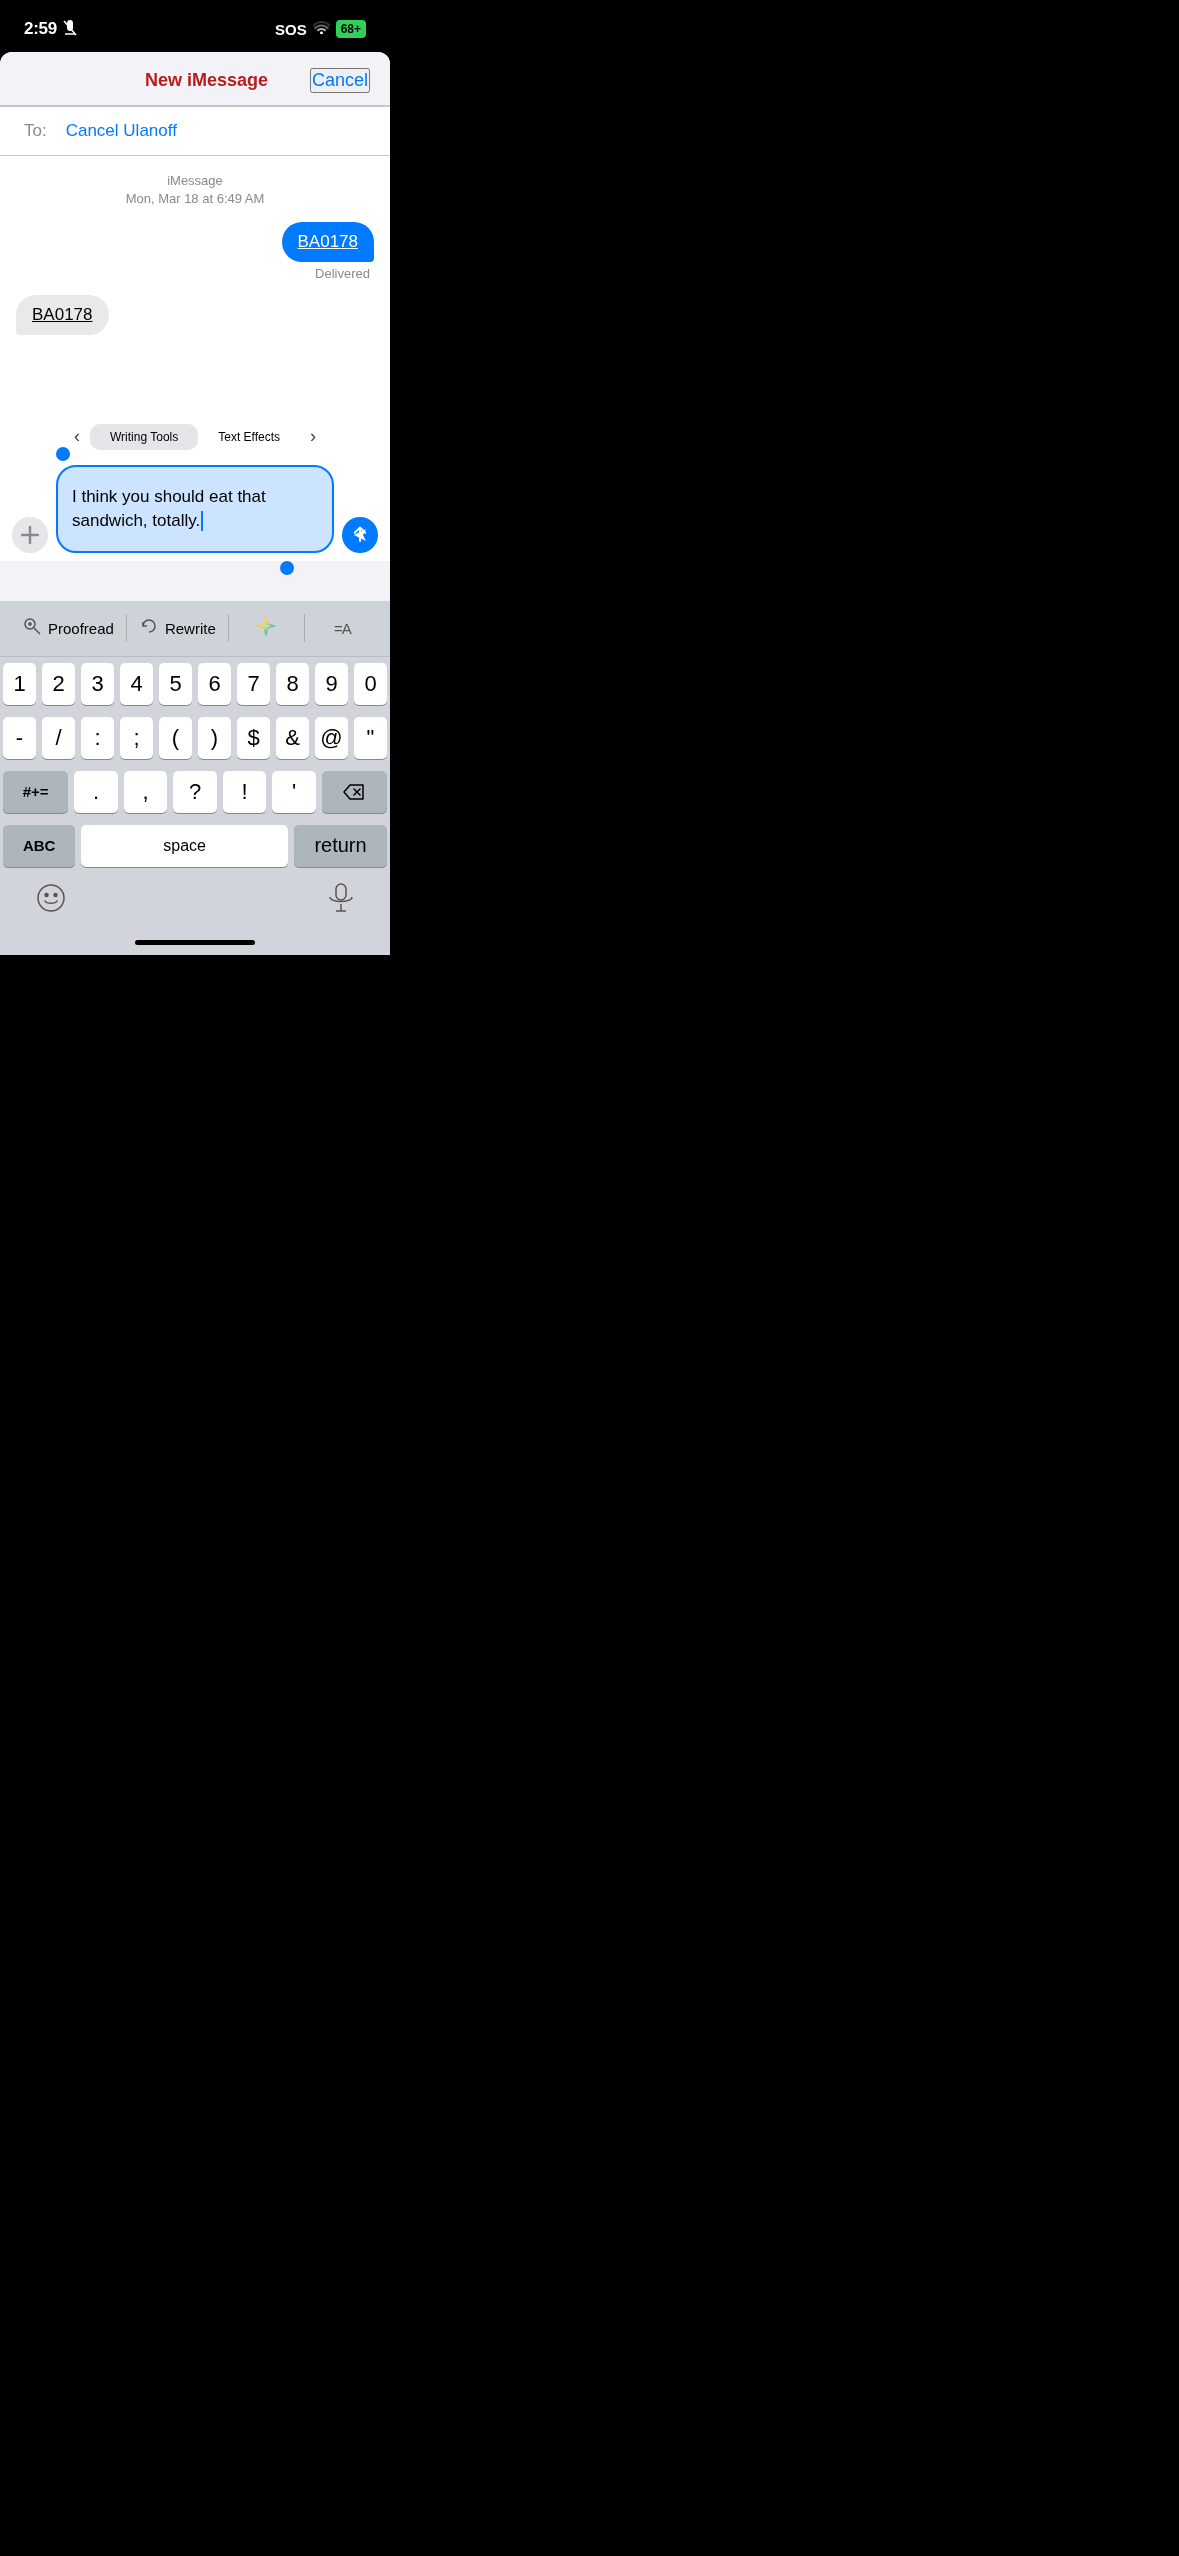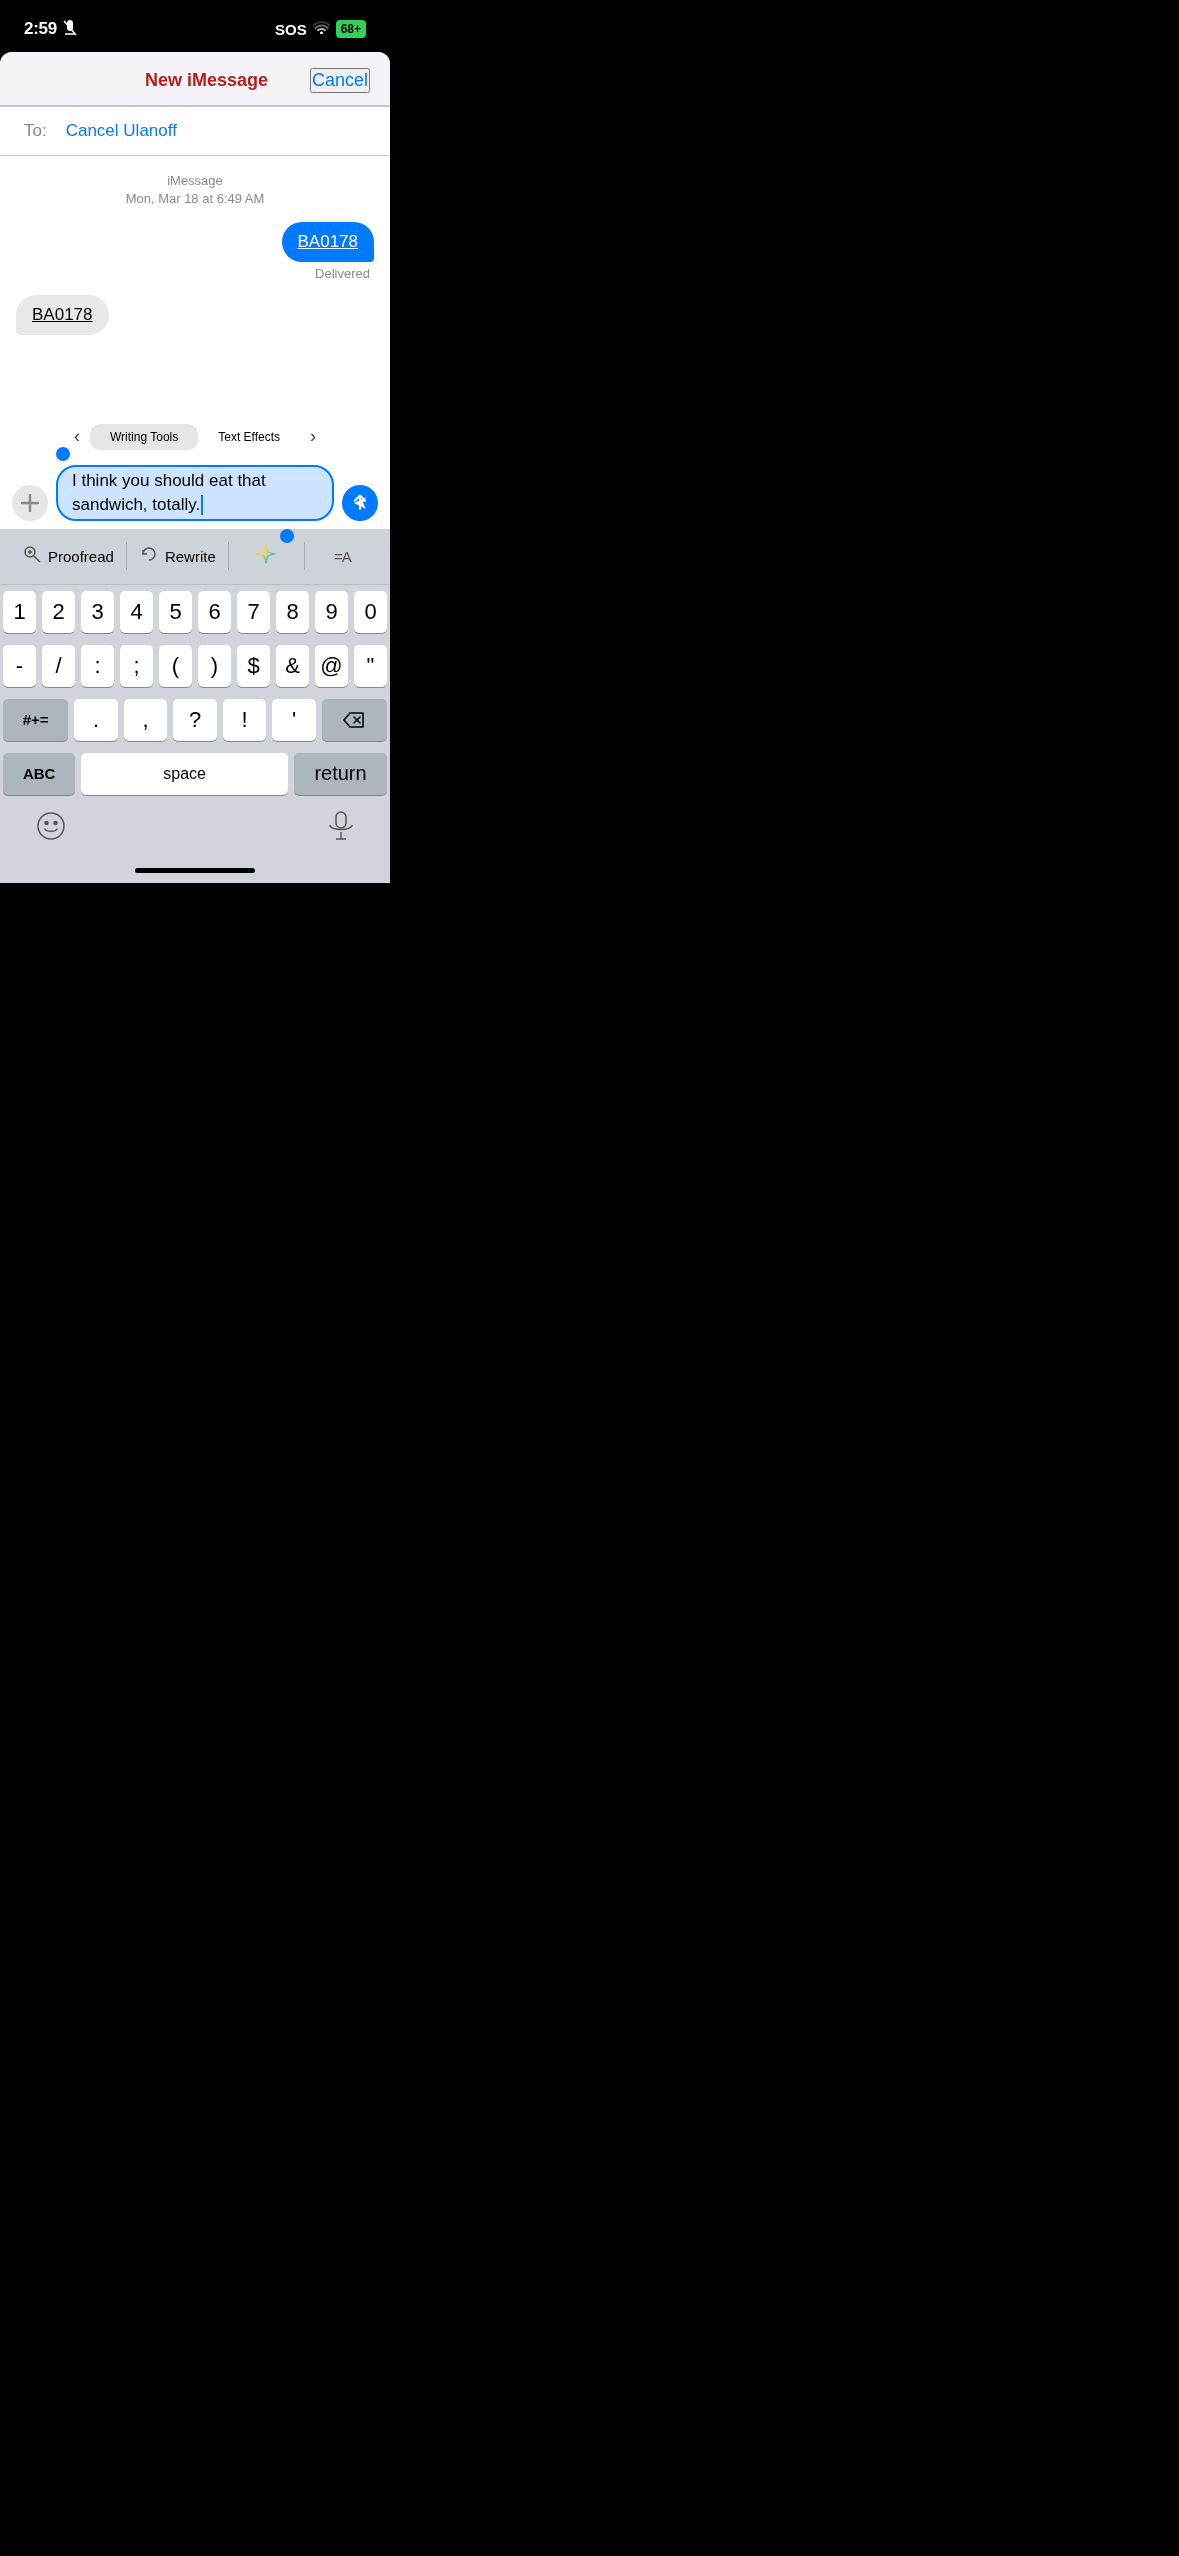--- a/index.html
+++ b/index.html
@@ -209,21 +209,21 @@
       justify-content: center;
       font-size: 22px;
       color: #8a8a8e;
       cursor: pointer;
       flex-shrink: 0;
     }
     .text-input-box {
       flex: 1;
       background: #cce4ff;
       border-radius: 20px;
-      padding: 2px 14px;
+      padding: 18px 14px;
       font-size: 17px;
       color: #000;
       min-height: 44px;
       position: relative;
       line-height: 1.4;
       border: 2px solid #007aff;
     }
     .text-cursor {
       display: inline-block;
       width: 2px;
@@ -280,20 +280,21 @@
     .keyboard {
       background: #d1d5db;
     }
     .writing-tools-row {
       background: #ced2d9;
       display: flex;
       align-items: center;
       padding: 8px 10px;
       gap: 0;
       border-bottom: 1px solid #b8bcc4;
+      margin-top: 40px;
     }
     .wt-btn {
       display: flex;
       align-items: center;
       gap: 6px;
       font-size: 15px;
       color: #000;
       padding: 6px 12px;
       cursor: pointer;
       flex: 1;

